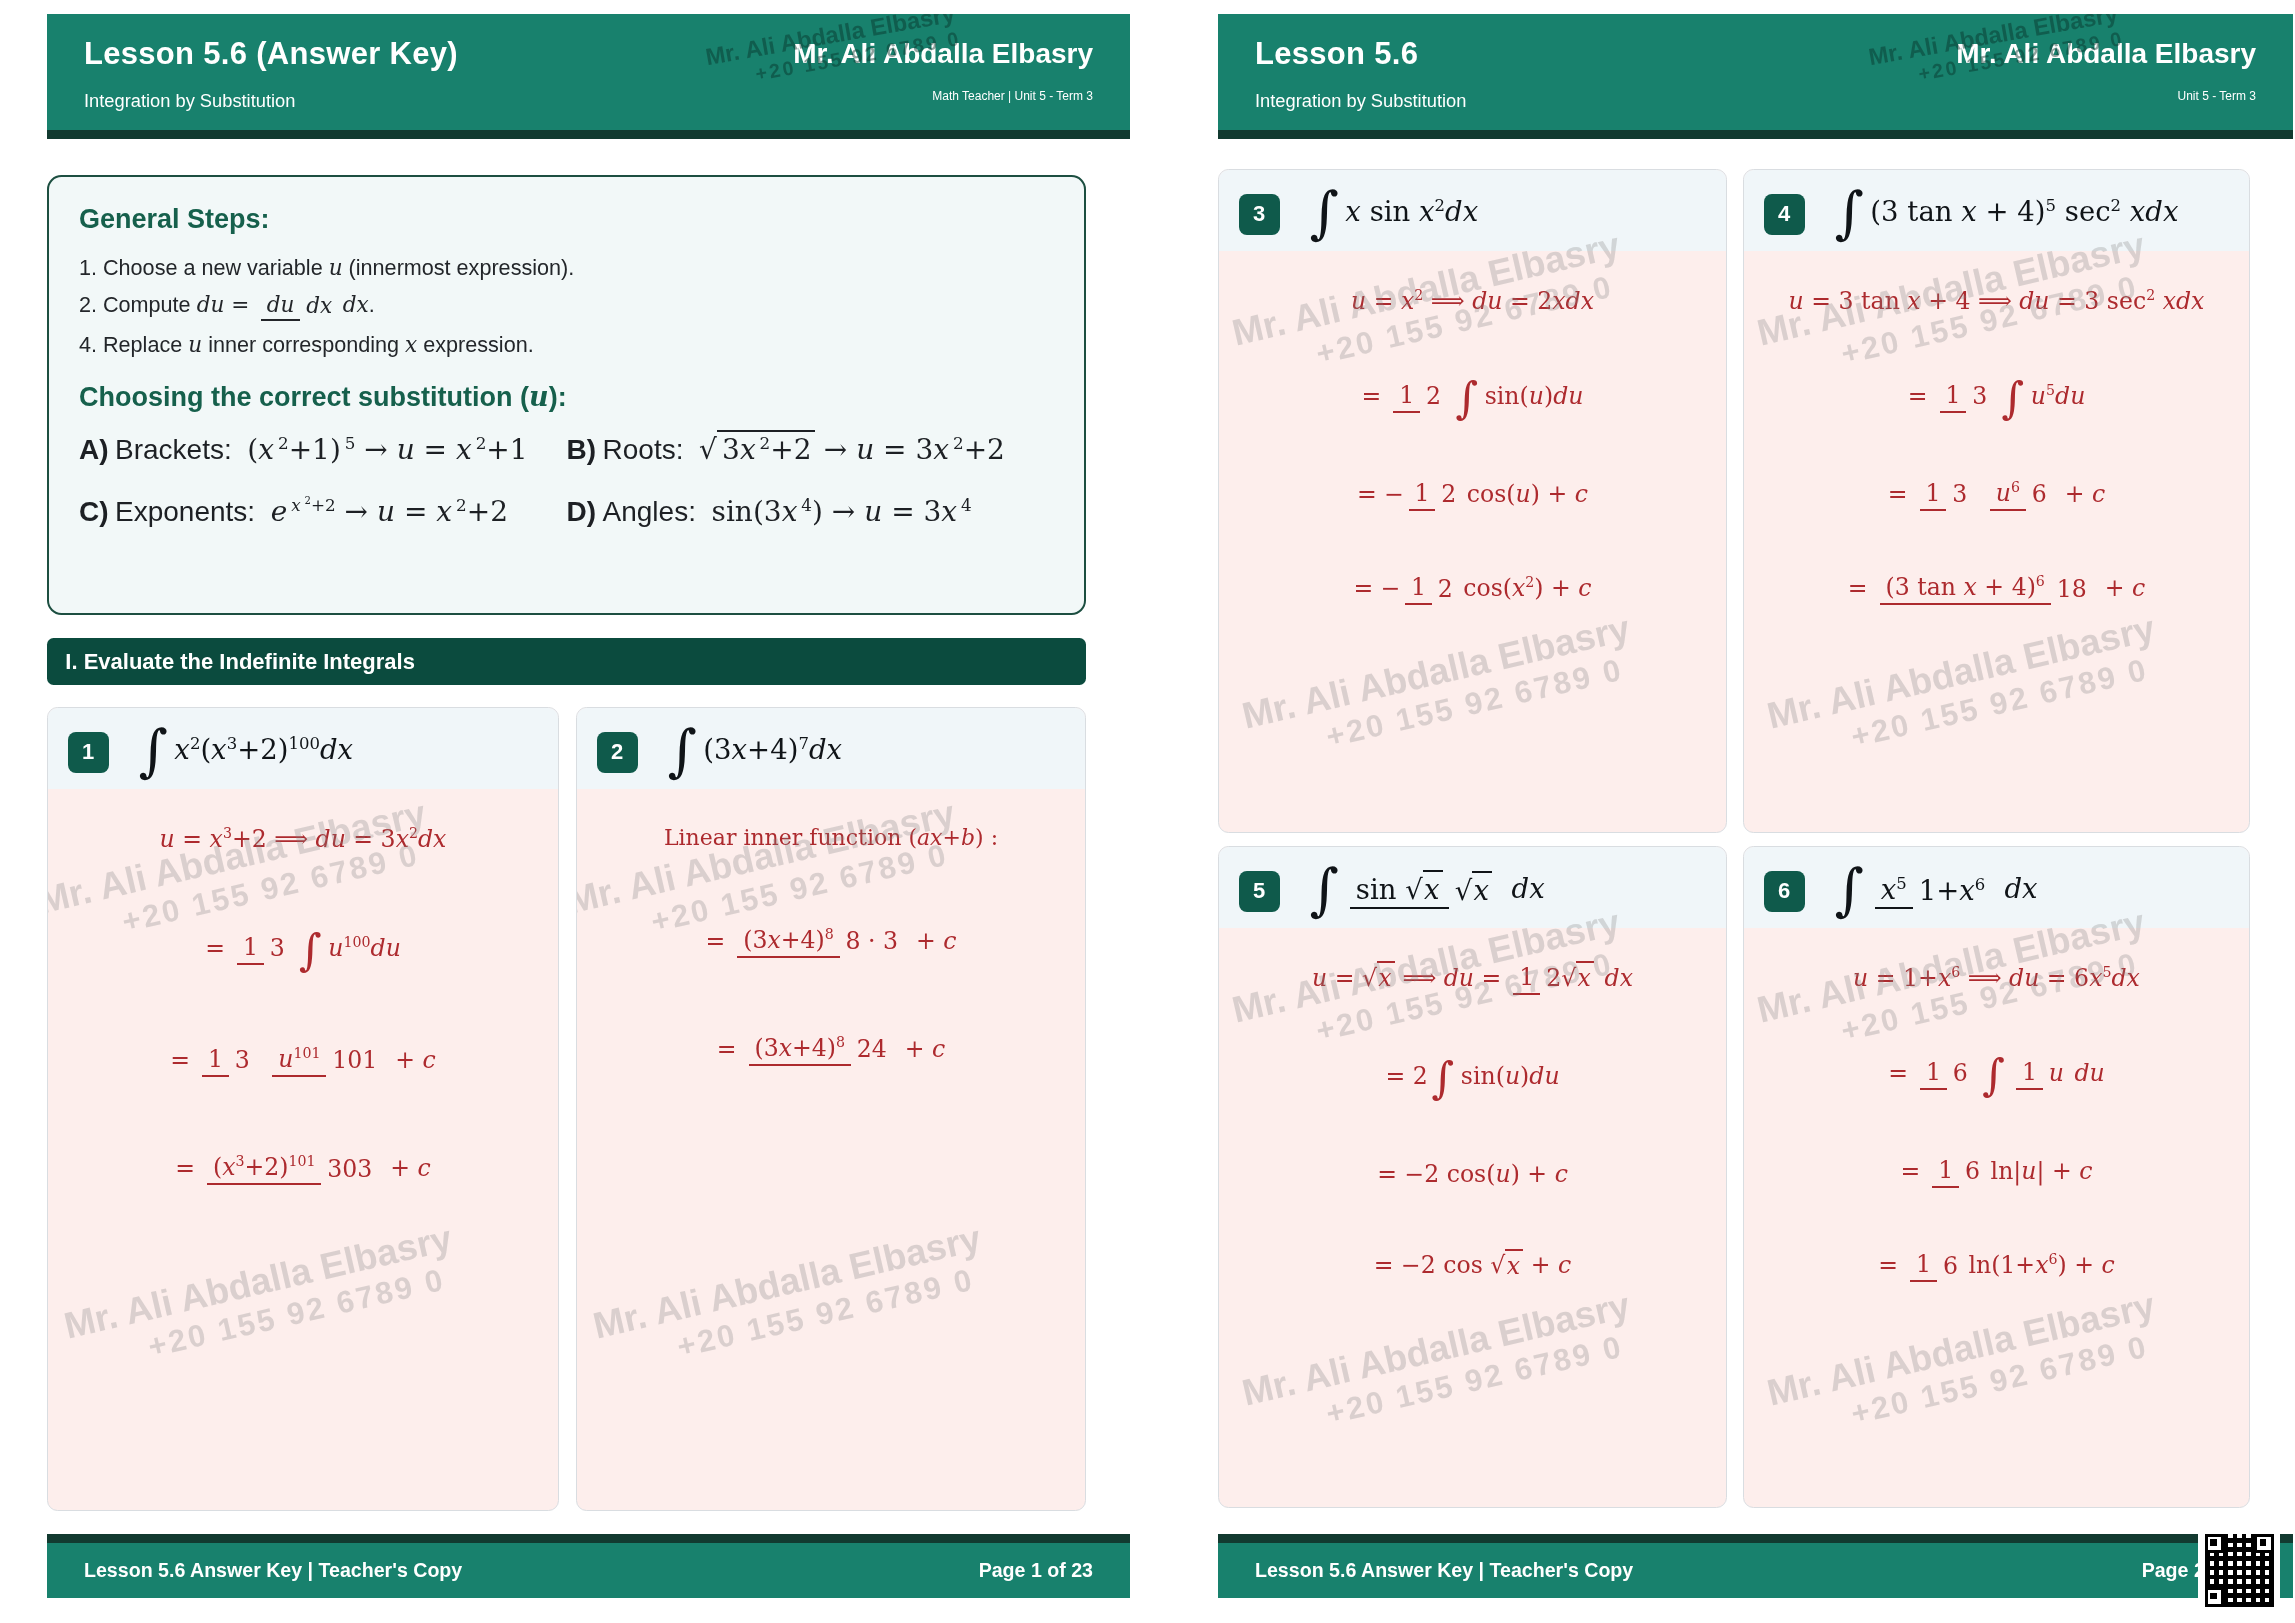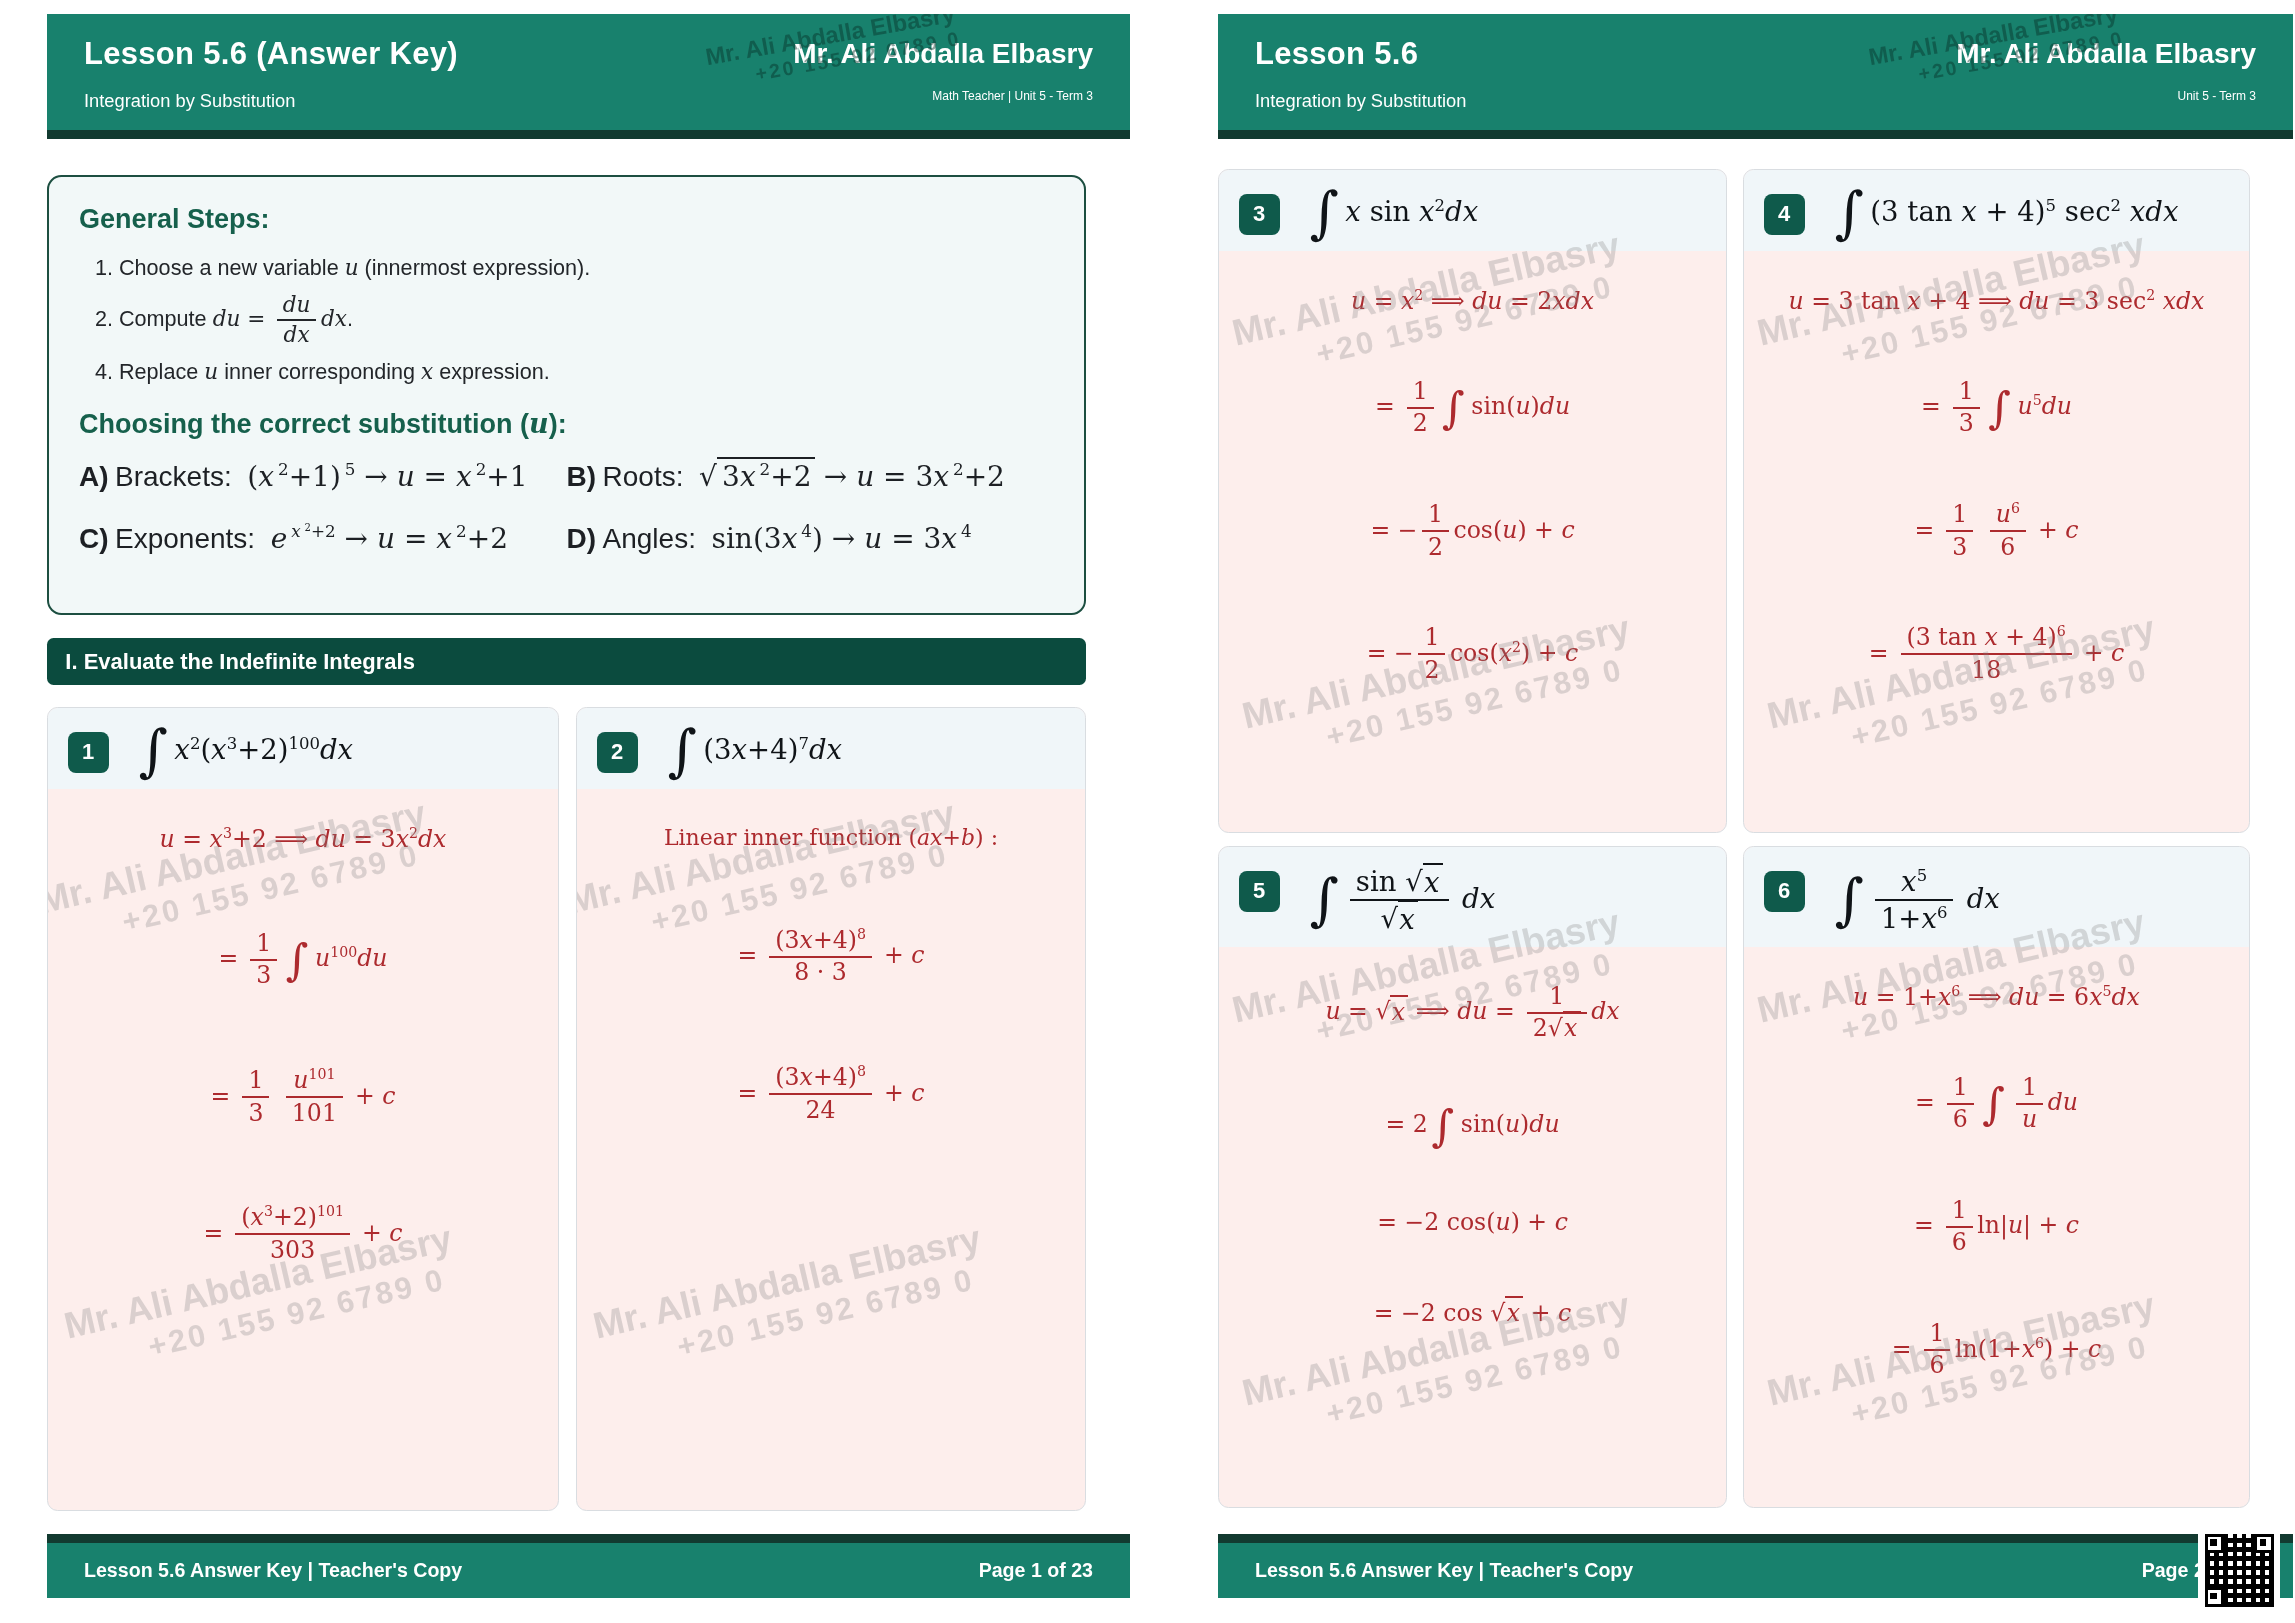--- a/index.html
+++ b/index.html
@@ -17,21 +17,21 @@
 
   .fbar{position:absolute;left:0;right:0;top:1534px;height:64px;background:#18816d;
         border-top:9.2px solid #123a30;color:#fff;display:flex;align-items:center;
         justify-content:space-between;padding:0 37px;box-sizing:border-box;
         font-size:19.6px;font-weight:bold;}
 
   
   .steps-box{position:absolute;left:0;top:175px;width:1039px;height:440px;box-sizing:border-box;
              background:#f2f8f8;border:2.6px solid #1d4f41;border-radius:14.4px;padding:23.6px 30px;}
   .gs-title{color:#16604c;font-size:27px;font-weight:bold;margin:3.9px 0 19.6px;}
-  .gs-step{font-size:21.6px;color:#23262a;margin:11px 16px;}
+  .gs-step{font-size:21.6px;color:#23262a;margin:11px 0;}
   .gs-choose{color:#16604c;font-size:27px;font-weight:bold;margin:23.6px 0 19.6px;}
   .gs-opts{display:grid;grid-template-columns:1fr 1fr;row-gap:29px;}
   .opt{font-size:28px;color:#1d2024;}
   .opt b{margin-right:6.5px;}
   .opt .m{margin-left:3.9px;}
 
   
   .banner{position:absolute;left:0;top:638px;width:1039px;height:47px;background:#0b4b3e;
           border-radius:6.5px;color:#fff;display:flex;align-items:center;padding-left:18.3px;
           box-sizing:border-box;font-size:22px;font-weight:bold;}
@@ -52,21 +52,21 @@
   .sol.gapR{gap:63px;}
   .sline{font-size:23.6px;text-align:center;}
   .note{font-size:22px;}
   .note .rtext{font-family:"DejaVu Serif",serif;font-style:normal;}
 
   
   .m{font-family:"DejaVu Serif",serif;}
   .m .it{font-style:italic;}
   .m .rm{font-style:normal;}
   .m sup{font-size:.6em;line-height:0;vertical-align:super;}
-  .frac{display:inline-flex;flex-direction:column;text-align:center;vertical-align:middle;
+  .frac{display:inline-flex;text-align:center;vertical-align:middle;
         margin:0 4.6px;line-height:1.18;}
   .fn{display:block;padding:0 5.9px 1.3px;border-bottom:2px solid currentColor;}
   .fd{display:block;padding:1.3px 5.9px 0;}
   .sqrt{white-space:nowrap;}
   .rsign{font-style:normal;}
   .rbar{border-top:2px solid currentColor;padding:0.7px 3.3px 0 1.3px;}
   .int{font-style:normal;font-size:1.85em;line-height:.9;vertical-align:middle;margin:0 6.5px 0 3.9px;}
   .rtext{font-family:"Liberation Sans",sans-serif;}
 
   

